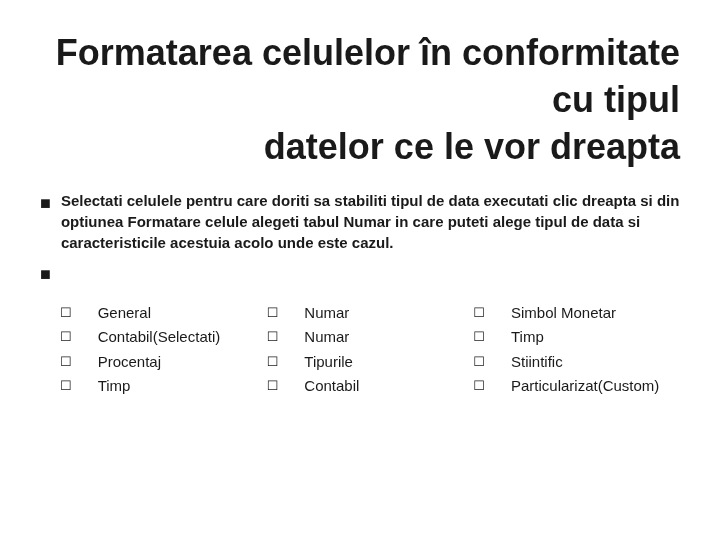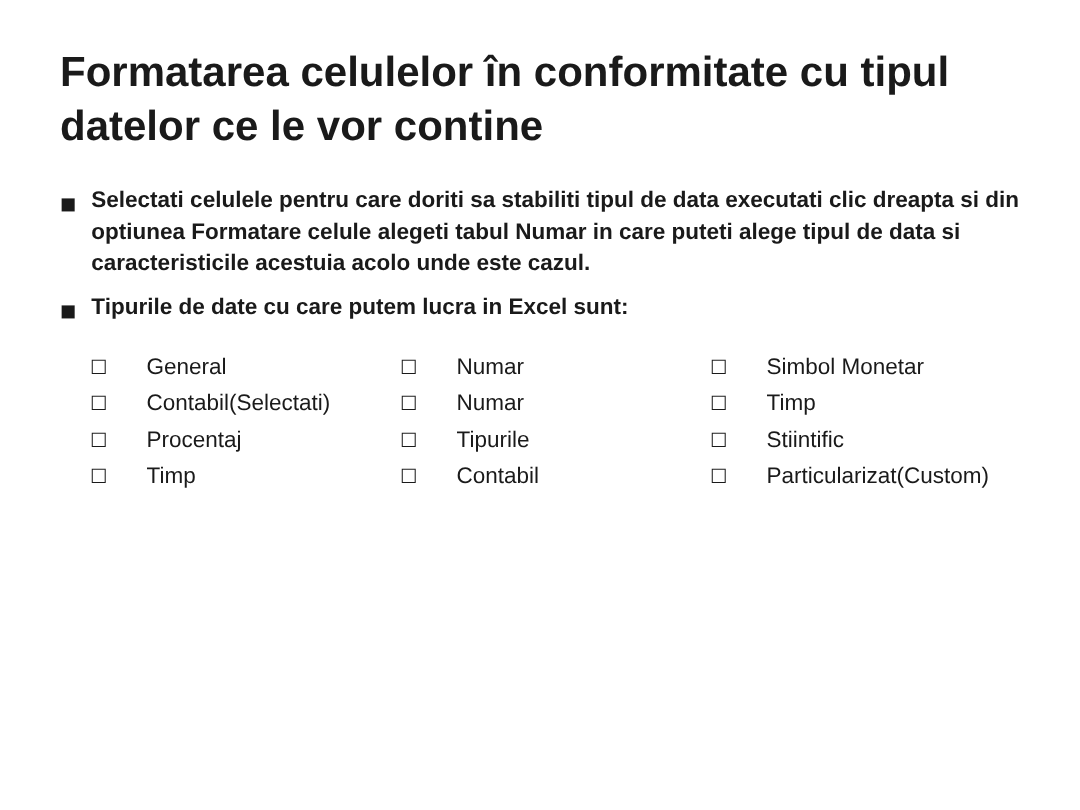--- a/index.html
+++ b/index.html
@@ -19,24 +19,24 @@
     .slide {
       width: 720px;
       height: 540px;
       background: #ffffff;
       padding: 30px 40px 30px 40px;
       display: flex;
       flex-direction: column;
     }
 
     .title {
-      font-size: 28px;
+      font-size: 36px;
       font-weight: bold;
       color: #1a1a1a;
-      text-align: left;
+      text-align: right;
       margin-bottom: 20px;
       line-height: 1.3;
     }
 
     .content {
       flex: 1;
       display: flex;
       flex-direction: column;
       gap: 8px;
     }
@@ -88,32 +88,31 @@
       flex: 1;
       margin-left: 18px;
     }
   </style>
 </head>
 <body>
 
 <div class="slide">
   <div class="title">
     <span>Formatarea celulelor în conformitate cu tipul</span><br>
-    <span>datelor ce le vor contine</span>
+    <span>datelor ce le vor dreapta</span>
   </div>
 
   <div class="content">
     <div class="bullet-item">
       <span class="bullet-dot">■</span>
       <span class="bullet-text">Selectati celulele pentru care doriti sa stabiliti tipul de data executati clic dreapta si din optiunea Formatare celule alegeti tabul Numar in care puteti alege tipul de data si caracteristicile acestuia acolo unde este cazul.</span>
     </div>
 
     <div class="bullet-item">
       <span class="bullet-dot">■</span>
-      <span class="bullet-text">Tipurile de date cu care putem lucra in Excel sunt:</span>
     </div>
 
     <div class="sub-list">
     <div class="sub-item">
           <span class="sub-checkbox">☐</span>
           <span class="sub-text">General</span>
         </div>
         <div class="sub-item">
           <span class="sub-checkbox">☐</span>
           <span class="sub-text">Numar</span>

